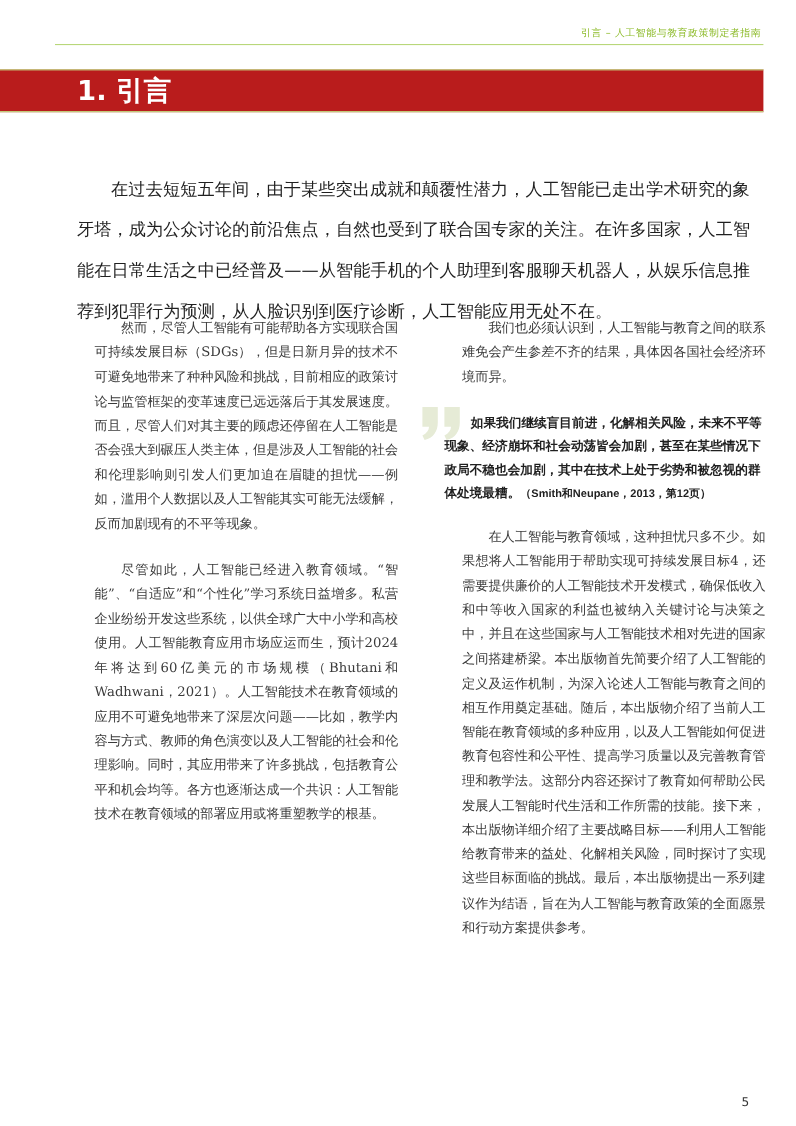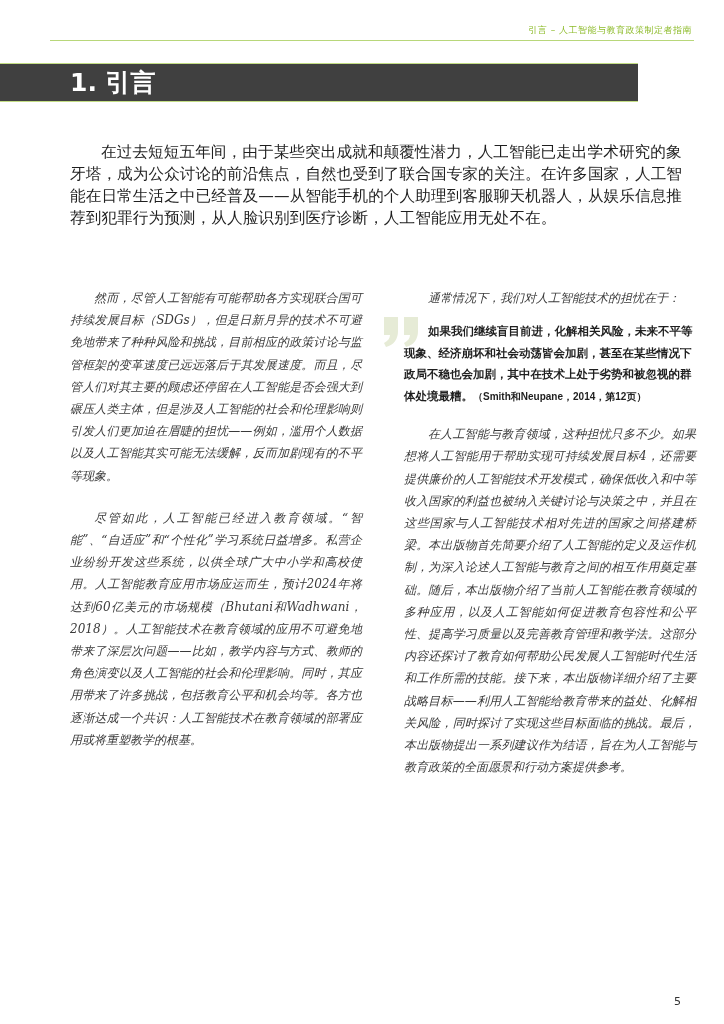--- a/index.html
+++ b/index.html
@@ -29,64 +29,63 @@
       left: 50px;
       width: 644px;
       top: 40px;
       height: 1px;
       background: #b8d77a;
     }
     .title-band {
       position: absolute;
       left: 0;
       top: 63px;
-      width: 638px;
+      width: 694px;
       height: 39px;
-      background: #404040;
+      background: #b91c1c;
       border-top: 1px solid #c3dd84;
       border-bottom: 1px solid #c3dd84;
       box-sizing: border-box;
     }
     .section-title {
       position: absolute;
       left: 70px;
       top: 3px;
       font-size: 25px;
       font-weight: bold;
       color: #ffffff;
       line-height: 32px;
       white-space: nowrap;
     }
     .lead {
       position: absolute;
       left: 70px;
-      top: 141px;
+      top: 154px;
       width: 626px;
       font-size: 15.6px;
-      line-height: 22px;
+      line-height: 37px;
       color: #1f1f1f;
       text-indent: 31px;
       letter-spacing: 0.1px;
     }
     .col {
       position: absolute;
       top: 287px;
       width: 292px;
       font-family: "DejaVu Serif", serif;
       font-size: 12px;
       line-height: 22.2px;
       color: #3a3a3a;
     }
     .col-left { left: 70px; }
     .col-right { left: 404px; width: 292px; }
     .col p {
-      margin: 0 0 20px 0;
+      margin: 0 0 20px 16px;
       text-indent: 24px;
       text-align: justify;
-      font-style: italic;
     }
     .col p.quote-lead { margin-bottom: 12px; }
     .pullquote {
       position: relative;
       margin: 0 0 16px 0;
       font-family: "DejaVu Sans", sans-serif;
       font-size: 11.5px;
       line-height: 21.5px;
       color: #1f1f1f;
       font-weight: bold;
@@ -126,30 +125,30 @@
 <div class="header-rule"></div>
 
 <div class="title-band">
   <div class="section-title">1. 引言</div>
 </div>
 
 <div class="lead">在过去短短五年间，由于某些突出成就和颠覆性潜力，人工智能已走出学术研究的象牙塔，成为公众讨论的前沿焦点，自然也受到了联合国专家的关注。在许多国家，人工智能在日常生活之中已经普及——从智能手机的个人助理到客服聊天机器人，从娱乐信息推荐到犯罪行为预测，从人脸识别到医疗诊断，人工智能应用无处不在。</div>
 
 <div class="col col-left">
   <p>然而，尽管人工智能有可能帮助各方实现联合国可持续发展目标（SDGs），但是日新月异的技术不可避免地带来了种种风险和挑战，目前相应的政策讨论与监管框架的变革速度已远远落后于其发展速度。而且，尽管人们对其主要的顾虑还停留在人工智能是否会强大到碾压人类主体，但是涉及人工智能的社会和伦理影响则引发人们更加迫在眉睫的担忧——例如，滥用个人数据以及人工智能其实可能无法缓解，反而加剧现有的不平等现象。</p>
-  <p>尽管如此，人工智能已经进入教育领域。“智能”、“自适应”和“个性化”学习系统日益增多。私营企业纷纷开发这些系统，以供全球广大中小学和高校使用。人工智能教育应用市场应运而生，预计2024年将达到60亿美元的市场规模（Bhutani和Wadhwani，2018）。人工智能技术在教育领域的应用不可避免地带来了深层次问题——比如，教学内容与方式、教师的角色演变以及人工智能的社会和伦理影响。同时，其应用带来了许多挑战，包括教育公平和机会均等。各方也逐渐达成一个共识：人工智能技术在教育领域的部署应用或将重塑教学的根基。</p>
+  <p>尽管如此，人工智能已经进入教育领域。“智能”、“自适应”和“个性化”学习系统日益增多。私营企业纷纷开发这些系统，以供全球广大中小学和高校使用。人工智能教育应用市场应运而生，预计2024年将达到60亿美元的市场规模（Bhutani和Wadhwani，2021）。人工智能技术在教育领域的应用不可避免地带来了深层次问题——比如，教学内容与方式、教师的角色演变以及人工智能的社会和伦理影响。同时，其应用带来了许多挑战，包括教育公平和机会均等。各方也逐渐达成一个共识：人工智能技术在教育领域的部署应用或将重塑教学的根基。</p>
 </div>
 
 <div class="col col-right">
-  <p class="quote-lead">通常情况下，我们对人工智能技术的担忧在于：</p>
+  <p>我们也必须认识到，人工智能与教育之间的联系难免会产生参差不齐的结果，具体因各国社会经济环境而异。</p>
 
   <div class="pullquote">
     <svg class="quote-icon" viewBox="0 0 44 36">
       <path d="M2 4 h14 v14 c0 8 -4 14 -12 16 l-2 -4 c4 -2 6 -5 6 -8 h-6 z" fill="#e6ebd6"></path>
       <path d="M22 4 h14 v14 c0 8 -4 14 -12 16 l-2 -4 c4 -2 6 -5 6 -8 h-6 z" fill="#e6ebd6"></path>
     </svg>
-    <div class="pullquote-text"><span>如果我们继续盲目前进，化解相关风险，未来不平等现象、经济崩坏和社会动荡皆会加剧，甚至在某些情况下政局不稳也会加剧，其中在技术上处于劣势和被忽视的群体处境最糟。</span><span class="quote-citation">（Smith和Neupane，2014，第12页）</span></div>
+    <div class="pullquote-text"><span>如果我们继续盲目前进，化解相关风险，未来不平等现象、经济崩坏和社会动荡皆会加剧，甚至在某些情况下政局不稳也会加剧，其中在技术上处于劣势和被忽视的群体处境最糟。</span><span class="quote-citation">（Smith和Neupane，2013，第12页）</span></div>
   </div>
 
   <p>在人工智能与教育领域，这种担忧只多不少。如果想将人工智能用于帮助实现可持续发展目标4，还需要提供廉价的人工智能技术开发模式，确保低收入和中等收入国家的利益也被纳入关键讨论与决策之中，并且在这些国家与人工智能技术相对先进的国家之间搭建桥梁。本出版物首先简要介绍了人工智能的定义及运作机制，为深入论述人工智能与教育之间的相互作用奠定基础。随后，本出版物介绍了当前人工智能在教育领域的多种应用，以及人工智能如何促进教育包容性和公平性、提高学习质量以及完善教育管理和教学法。这部分内容还探讨了教育如何帮助公民发展人工智能时代生活和工作所需的技能。接下来，本出版物详细介绍了主要战略目标——利用人工智能给教育带来的益处、化解相关风险，同时探讨了实现这些目标面临的挑战。最后，本出版物提出一系列建议作为结语，旨在为人工智能与教育政策的全面愿景和行动方案提供参考。</p>
 </div>
 
 <div class="page-number">5</div>
 
 </body></html>

